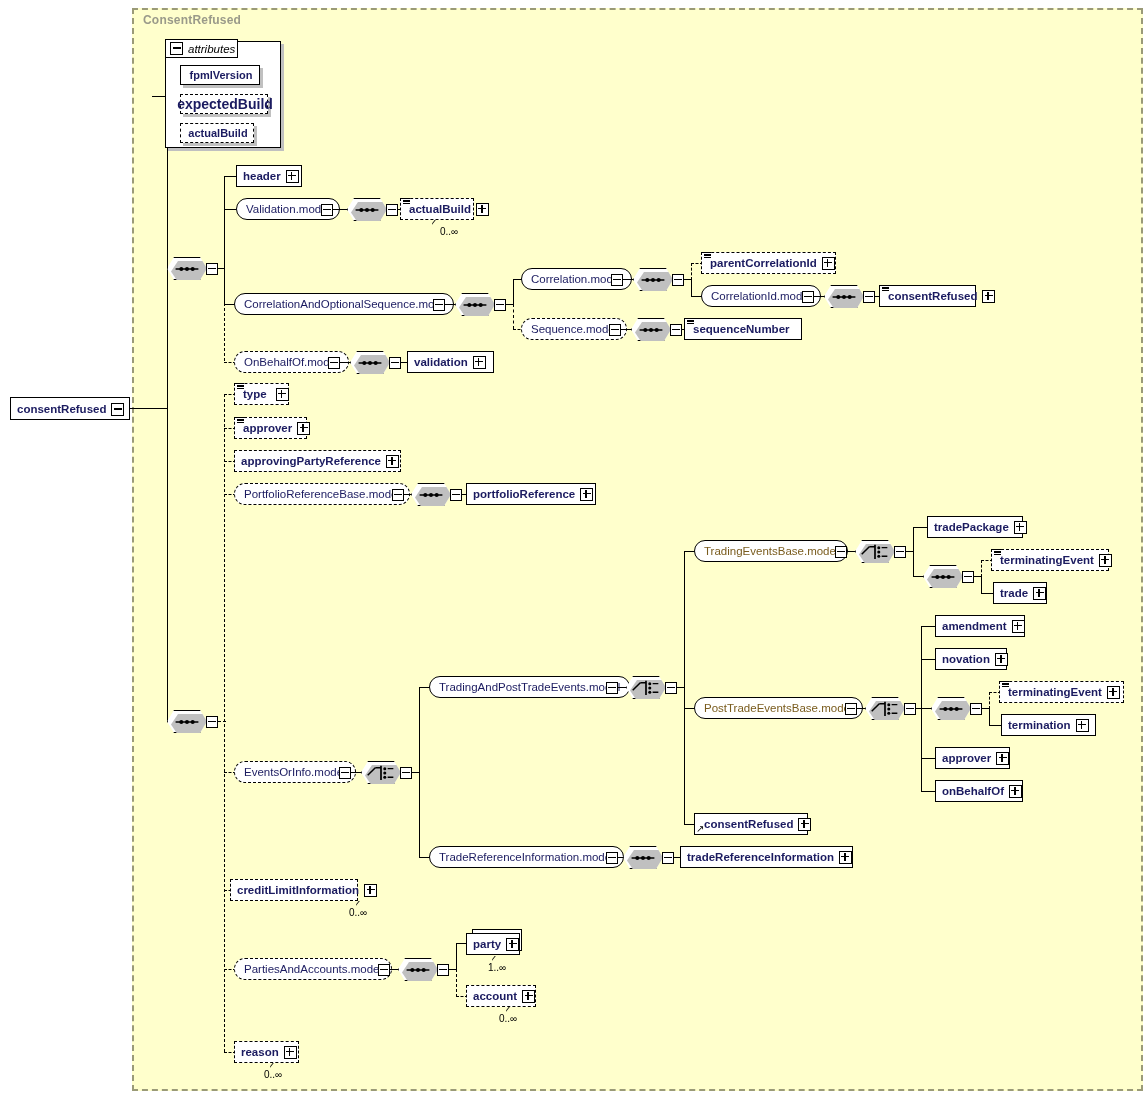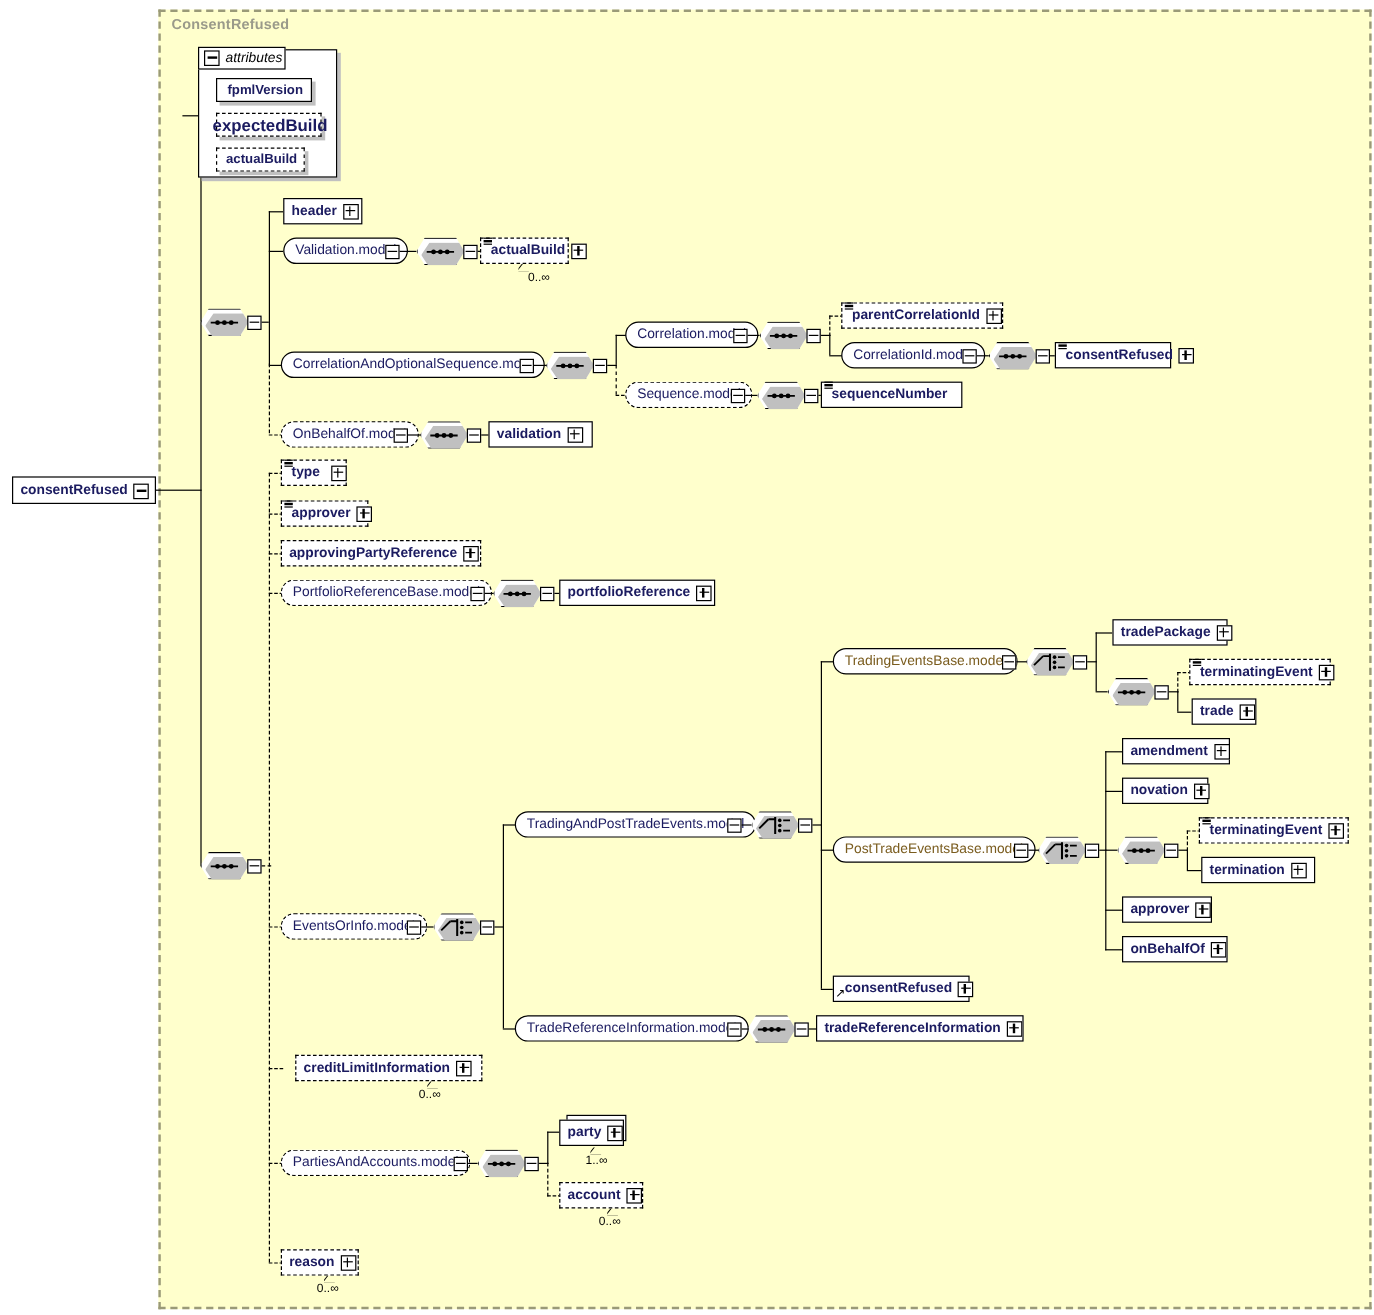--- a/index.html
+++ b/index.html
@@ -556,21 +556,21 @@
   </div>
   <div class="attachsh" style="left:665px;top:855px;"></div>
   <div class="attach" style="left:662px;top:852px;"></div>
   <div class="ln lnh" style="left:674px;top:857px;width:8px;"></div>
   <div class="node" style="left:680px;top:846px;width:173px;">
     <span class="lbl">tradeReferenceInformation</span>
     <span class="pm plus"></span>
   </div>
 
   <div class="dh" style="left:224px;top:890px;width:12px;"></div>
-  <div class="node opt" style="left:246px;top:879px;width:156px;">
+  <div class="node opt" style="left:230px;top:879px;width:128px;">
     <span class="lbl">creditLimitInformation</span>
     <span class="pm plus"></span>
   </div>
   <div class="hook" style="left:356px;top:901px;"></div>
   <div class="card" style="left:349px;top:907px;">0..∞</div>
 
   <div class="dh" style="left:224px;top:969px;width:12px;"></div>
   <div class="model opt" style="left:234px;top:958px;">
     <span>PartiesAndAccounts.model</span>
   </div>

